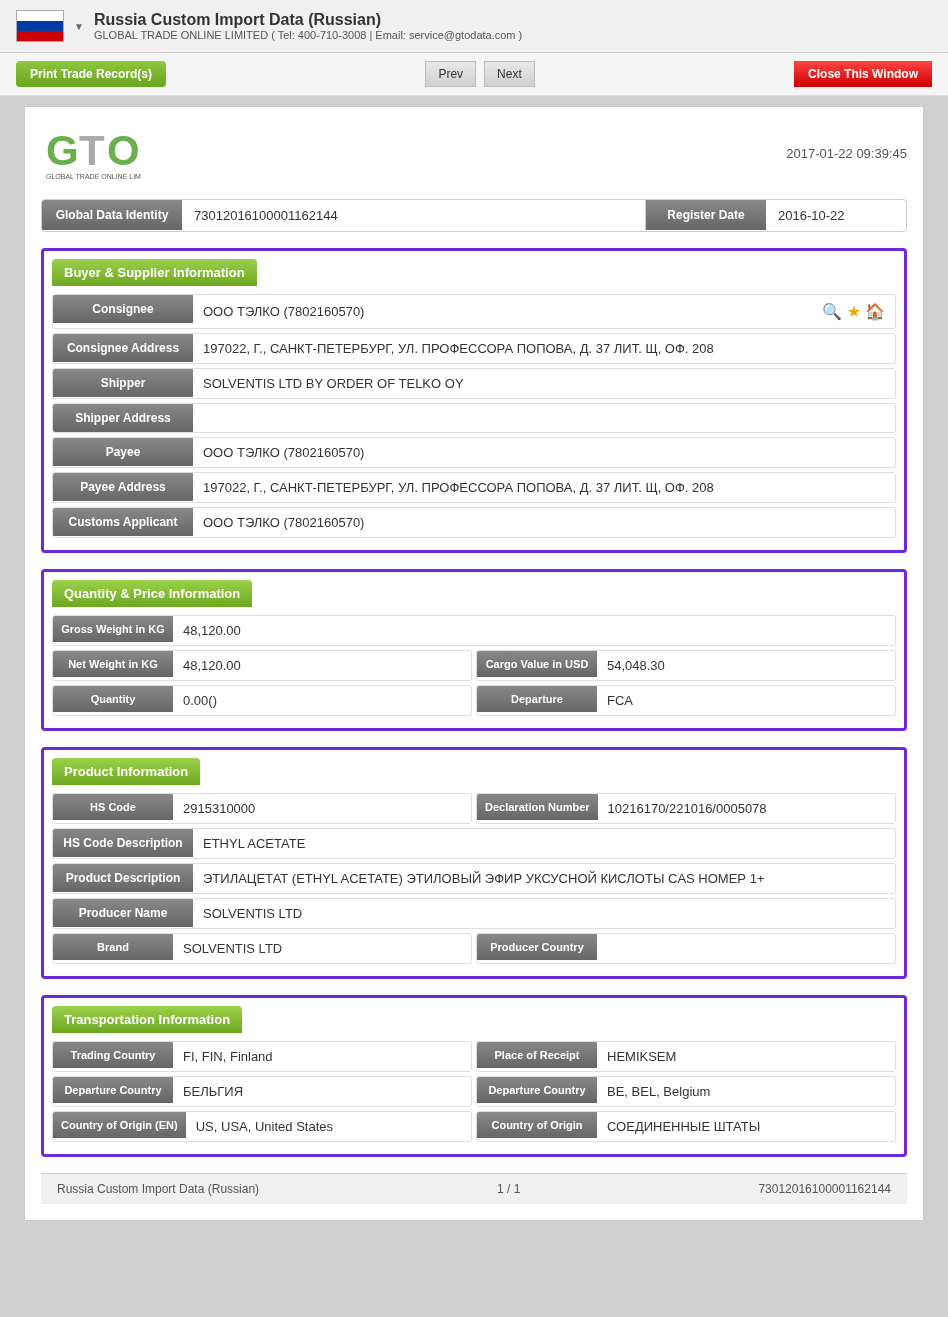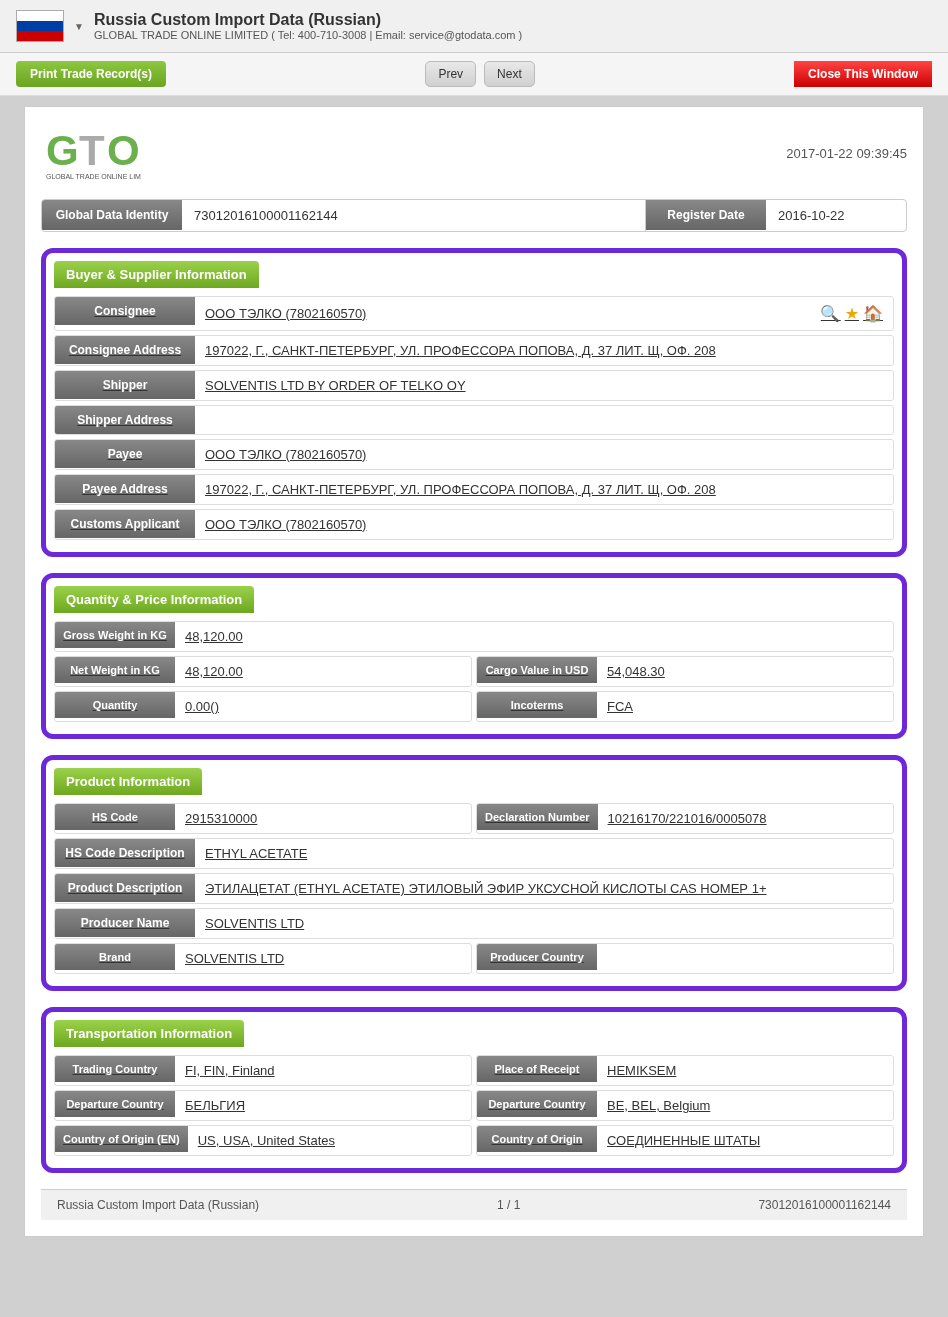--- a/index.html
+++ b/index.html
@@ -53,21 +53,21 @@
       border-radius: 4px;
       cursor: pointer;
       font-size: 12px;
       font-weight: bold;
     }
     .btn-gray {
       background: linear-gradient(to bottom, #e8e8e8, #d0d0d0);
       color: #333;
       border: 1px solid #bbb;
       padding: 5px 12px;
-      border-radius: 5px;
+      border-radius: 0;
       cursor: pointer;
       font-size: 12px;
     }
     .btn-red {
       background: linear-gradient(to bottom, #f44, #cc0000);
       color: white;
       border: none;
       padding: 6px 14px;
       border-radius: 0;
       cursor: pointer;
@@ -124,25 +124,24 @@
       white-space: nowrap;
       min-width: 120px;
       text-align: center;
     }
     .id-value2 {
       padding: 8px 12px;
       min-width: 140px;
       font-size: 13px;
     }
     .section {
-      border: 5px solid #6d28d9;
-      border-radius: 12px;
+      border: 3px solid #6d28d9;
+      border-radius: 4px;
       margin-bottom: 16px;
       overflow: hidden;
-      text-decoration: underline;
     }
     .section-header {
       background: linear-gradient(to bottom, #9bd14a, #6ea820);
       padding: 6px 12px;
       margin: 8px 8px 0 8px;
       border-radius: 4px 4px 0 0;
       display: inline-block;
     }
     .section-header span {
       color: white;
@@ -359,21 +358,21 @@
           <div class="field-value">54,048.30</div>
         </div>
       </div>
 
       <div class="two-col-row">
         <div class="field-row">
           <div class="field-label-sm">Quantity</div>
           <div class="field-value">0.00()</div>
         </div>
         <div class="field-row">
-          <div class="field-label-sm">Incoterms</div>
+          <div class="field-label-sm">Departure</div>
           <div class="field-value">FCA</div>
         </div>
       </div>
 
     </div>
   </div>
 
   <div class="section">
     <div class="section-header">
       <span>Product Information</span>

